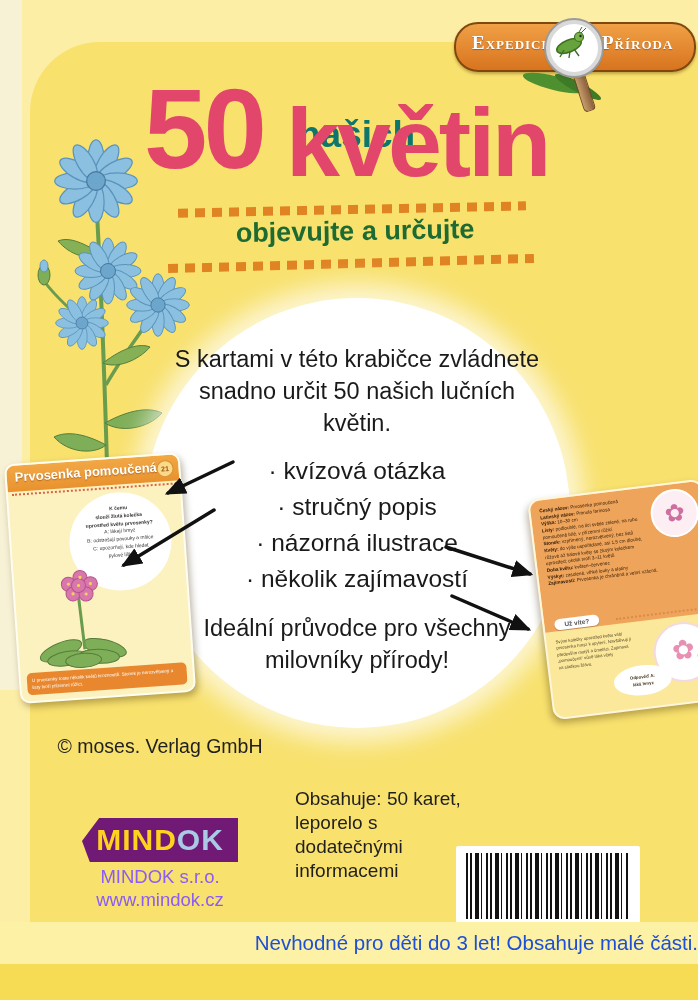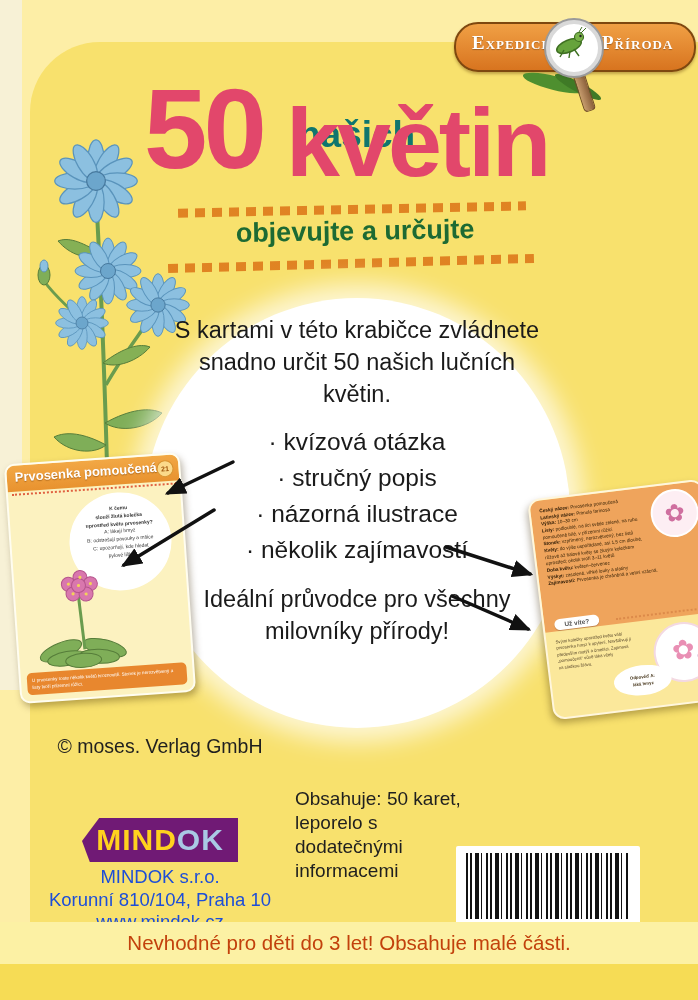--- a/index.html
+++ b/index.html
@@ -1,21 +1,21 @@
 <!DOCTYPE html>
 <html><head>
 <meta charset="utf-8">
 <style>
   html,body{margin:0;padding:0;}
   body{font-family:"Liberation Sans",sans-serif;background:#e8e0c0;}
   .canvas{position:relative;width:698px;height:1000px;margin:0 auto;background:#fdeea6;overflow:hidden;}
   .cream-strip{position:absolute;left:0;top:0;width:22px;height:690px;background:#f7f1d6;}
   .panel{position:absolute;left:30px;top:42px;right:0;height:884px;background:#f8e16d;border-radius:70px 0 0 0;}
   .bottom-warning{position:absolute;left:0;top:922px;width:698px;height:42px;background:#fcf1a4;}
-  .warning-text{width:100%;text-align:center;font-size:20.5px;color:#c2410c;line-height:42px;}
+  .warning-text{width:100%;text-align:right;font-size:20.5px;color:#1d4ed8;line-height:42px;}
   .bottom-band{position:absolute;left:0;top:964px;width:698px;height:36px;background:#f6dc55;}
 
   
   .logo{position:absolute;left:450px;top:18px;width:246px;height:88px;}
   .logo-pill{position:absolute;left:4px;top:4px;width:238px;height:46px;border-radius:24px;
     background:linear-gradient(#f0a045,#d8741f);border:2px solid #7e480f;box-shadow:0 2px 3px rgba(90,50,0,.35);}
   .logo-word{position:absolute;color:#fff;font-family:"Liberation Serif",serif;font-weight:bold;
     font-variant:small-caps;font-size:19px;letter-spacing:1px;top:14px;text-shadow:0 1px 1px rgba(0,0,0,.3);}
   .logo-word.lw1{left:22px;}
   .logo-word.lw2{left:152px;}
@@ -37,21 +37,21 @@
   .stamp2{left:168px;top:259px;width:366px;transform:rotate(-1.6deg);}
   .tagline{position:absolute;left:140px;top:216px;width:430px;text-align:center;
     font-size:27px;font-weight:bold;color:#1d6a33;transform:rotate(-1deg);}
 
   
   .chicory{position:absolute;left:8px;top:133px;}
 
   
   .white-circle{position:absolute;left:144px;top:298px;width:426px;height:430px;border-radius:50%;background:#fff;
     box-shadow:0 0 24px 14px rgba(255,255,255,.7);text-align:center;color:#1a1a1a;}
-  .wc-intro{margin:16px 28px 0;font-size:23.5px;line-height:1.37;}
+  .wc-intro{margin:45px 28px 0;font-size:23.5px;line-height:1.37;}
   .wc-bullets{margin-top:13px;}
   .wc-bullet{font-size:24.5px;line-height:1.47;}
   .wc-outro{margin:15px 30px 0;font-size:23.5px;line-height:1.4;}
 
   
   .card-left{position:absolute;left:12px;top:458px;width:172px;height:236px;background:#fcf2c0;
     border:2px solid #fffdf0;border-radius:10px;transform:rotate(-4deg);box-shadow:2px 4px 7px rgba(60,40,0,.35);overflow:hidden;}
   .cl-header{position:relative;height:26px;background:linear-gradient(#f2a845,#e8922f);border-radius:7px 7px 0 0;}
   .cl-title{position:absolute;left:8px;top:4px;color:#fff;font-weight:bold;font-size:13px;text-shadow:0 1px 1px rgba(120,60,0,.5);}
   .cl-badge{position:absolute;right:5px;top:5px;width:15px;height:15px;border-radius:50%;background:#fbd98a;
@@ -90,21 +90,21 @@
   .arrows{position:absolute;left:0;top:0;pointer-events:none;}
 
   
   .f-copy{position:absolute;left:30px;top:735px;width:260px;text-align:center;font-size:19.5px;color:#1f1f1f;}
   .f-dist{position:absolute;left:30px;top:768px;width:260px;text-align:center;font-size:19px;color:#1f1f1f;line-height:1.22;}
   .mindok-logo{position:absolute;left:82px;top:818px;width:156px;height:44px;background:#701a75;
     clip-path:polygon(0 52%,11% 0,100% 0,100% 100%,5% 100%);text-align:center;}
   .mindok-logo span{font-size:30px;font-weight:bold;line-height:44px;letter-spacing:1px;}
   .mk-mind{color:#ffd21e;}
   .mk-ok{color:#a9c9e4;}
-  .f-addr{position:absolute;left:20px;top:866px;width:280px;text-align:center;font-size:18.5px;color:#1d4ed8;line-height:1.22;}
+  .f-addr{position:absolute;left:20px;top:866px;width:280px;text-align:center;font-size:18.5px;color:#8b5cf6;line-height:1.22;}
   .f-contains{position:absolute;left:295px;top:768px;width:192px;font-size:19px;color:#1f1f1f;line-height:1.26;}
   .f-contains .lbl{font-weight:normal;}
   .ce-mark{position:absolute;left:386px;top:844px;font-size:46px;font-weight:bold;color:#111;letter-spacing:6px;}
   .barcode{position:absolute;left:456px;top:846px;width:184px;height:106px;background:#fff;border-radius:2px;}
   .bc-bars{margin:7px 10px 0;height:66px;
     background:repeating-linear-gradient(90deg,#111 0 2px,#fff 2px 4px,#111 4px 6px,#fff 6px 9px,#111 9px 13px,#fff 13px 15px,#111 15px 16px,#fff 16px 20px);}
   .bc-digits{text-align:center;font-family:"DejaVu Sans Mono",monospace;font-size:15px;color:#111;margin-top:4px;letter-spacing:1px;}
 </style>
 </head>
 <body>
@@ -275,21 +275,20 @@
       <path d="M452 596 L528 629" marker-end="url(#ah)"></path>
     </g>
   </svg>
 
   <div class="f-copy">© moses. Verlag GmbH</div>
   <div class="mindok-logo">
     <span class="mk-mind">MIND</span><span class="mk-ok">OK</span>
   </div>
   <div class="f-addr">
     <div>MINDOK s.r.o.</div>
-    <div>Korunní 810/104, Praha 10</div>
     <div>www.mindok.cz</div>
   </div>
   <p class="f-contains">
     <span class="lbl">Obsahuje:</span><span> 50 karet, leporelo s dodatečnými informacemi</span>
   </p>
   <div class="barcode">
     <div class="bc-bars"></div>
     <div class="bc-digits">8 595558 303045</div>
   </div>
 

